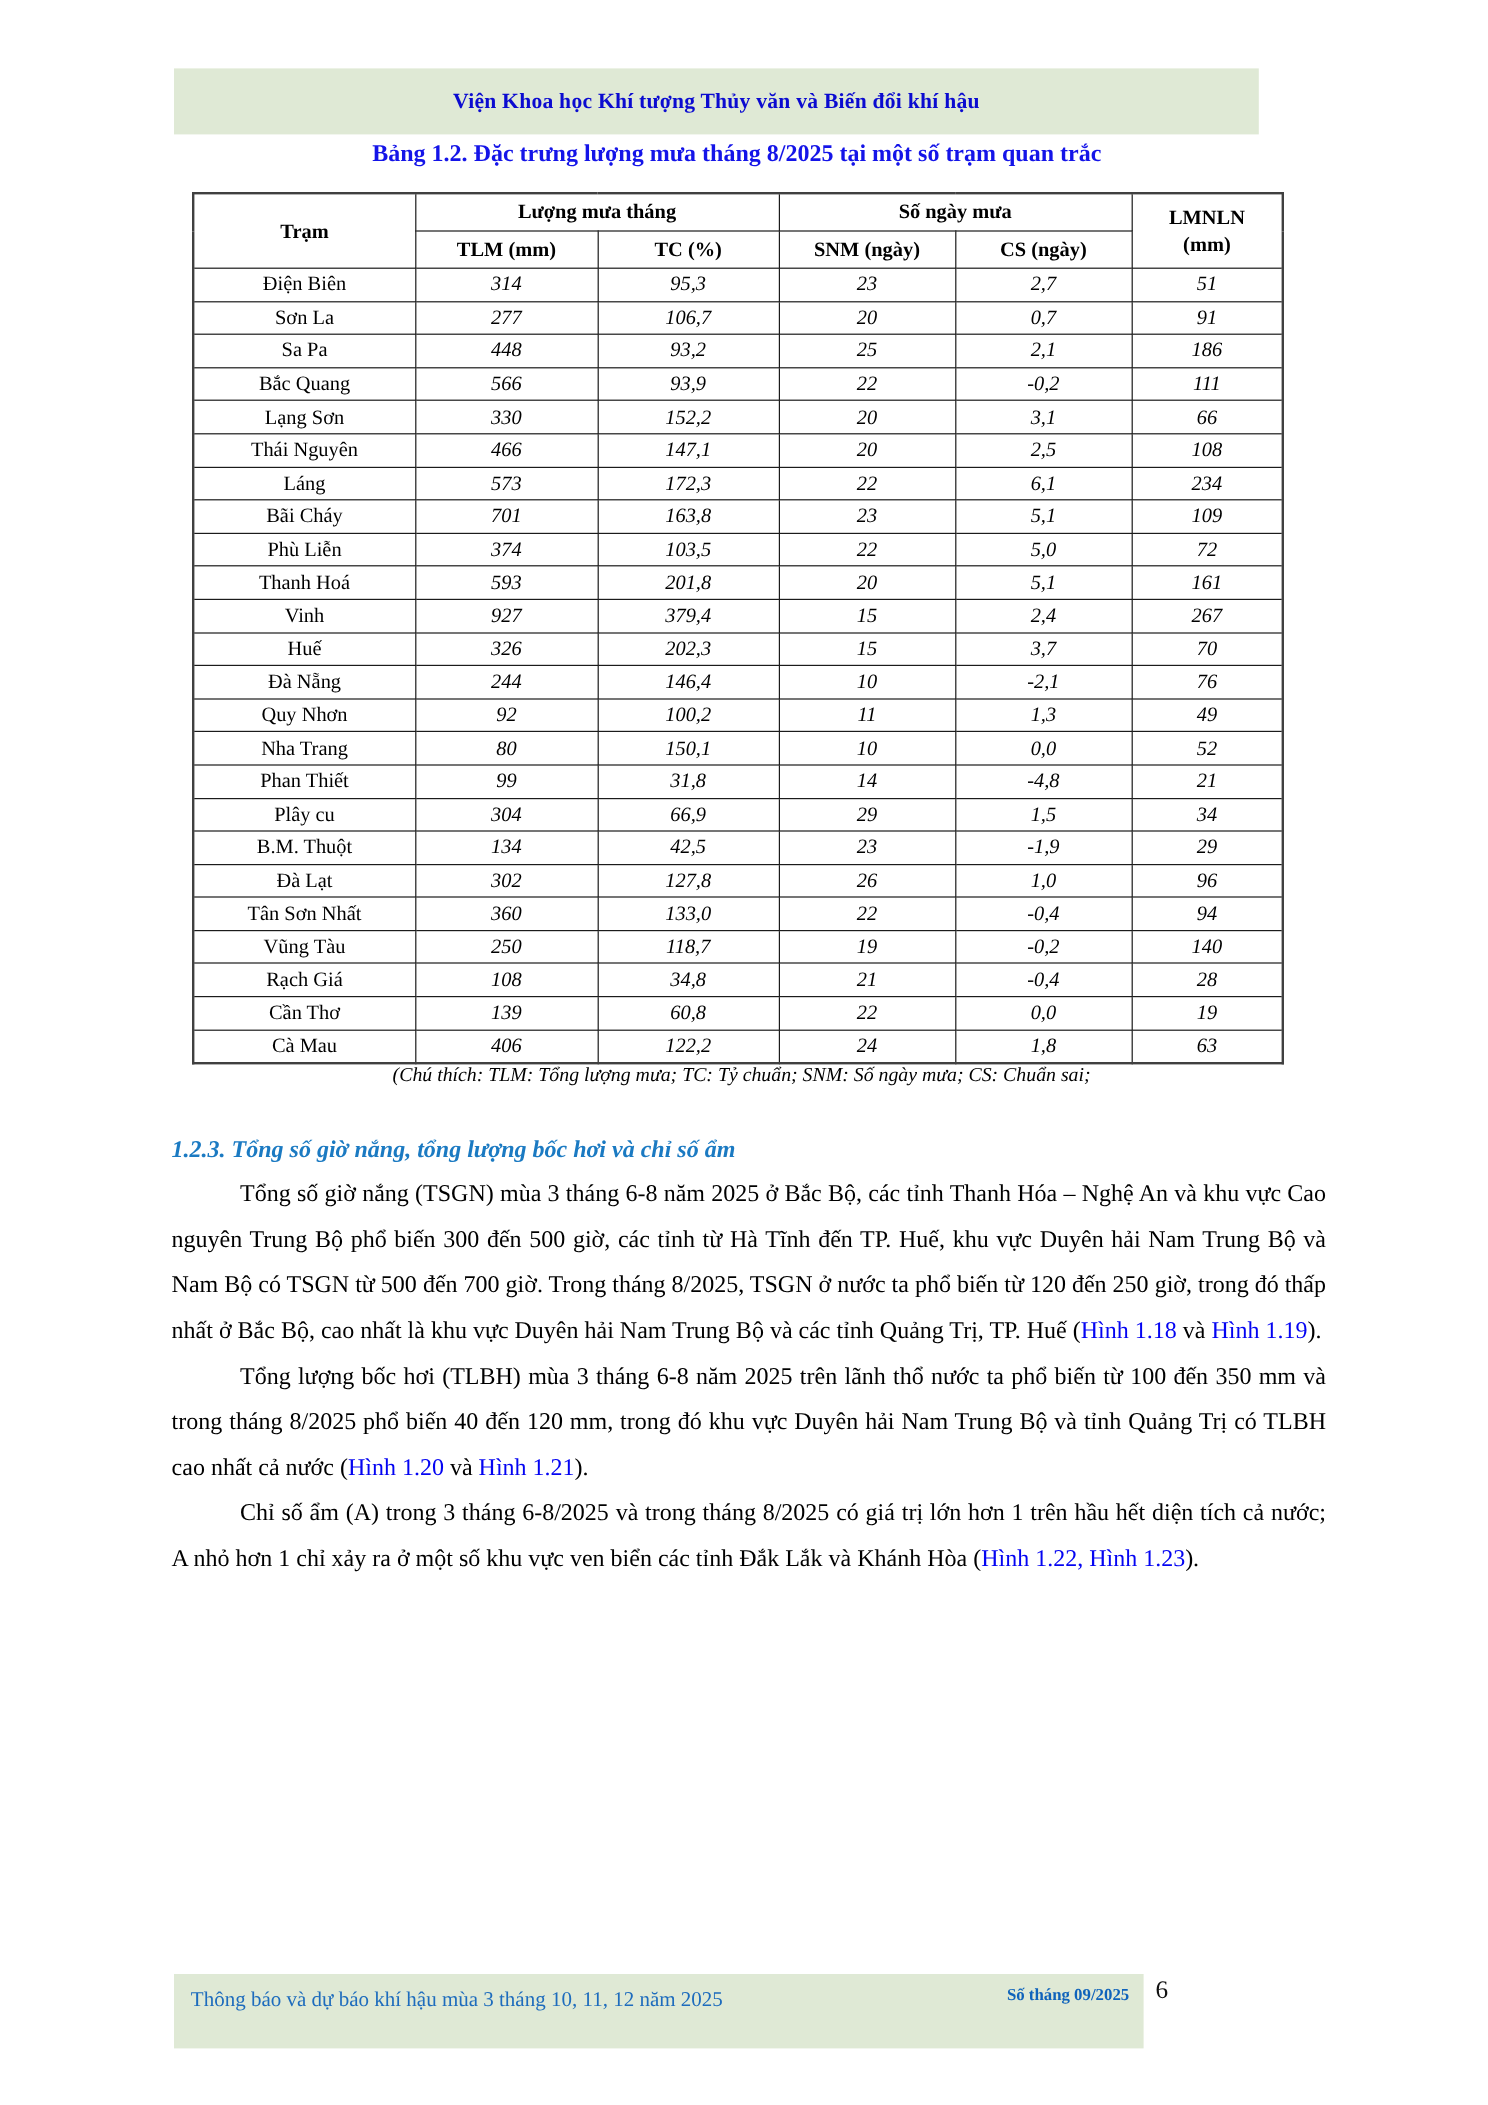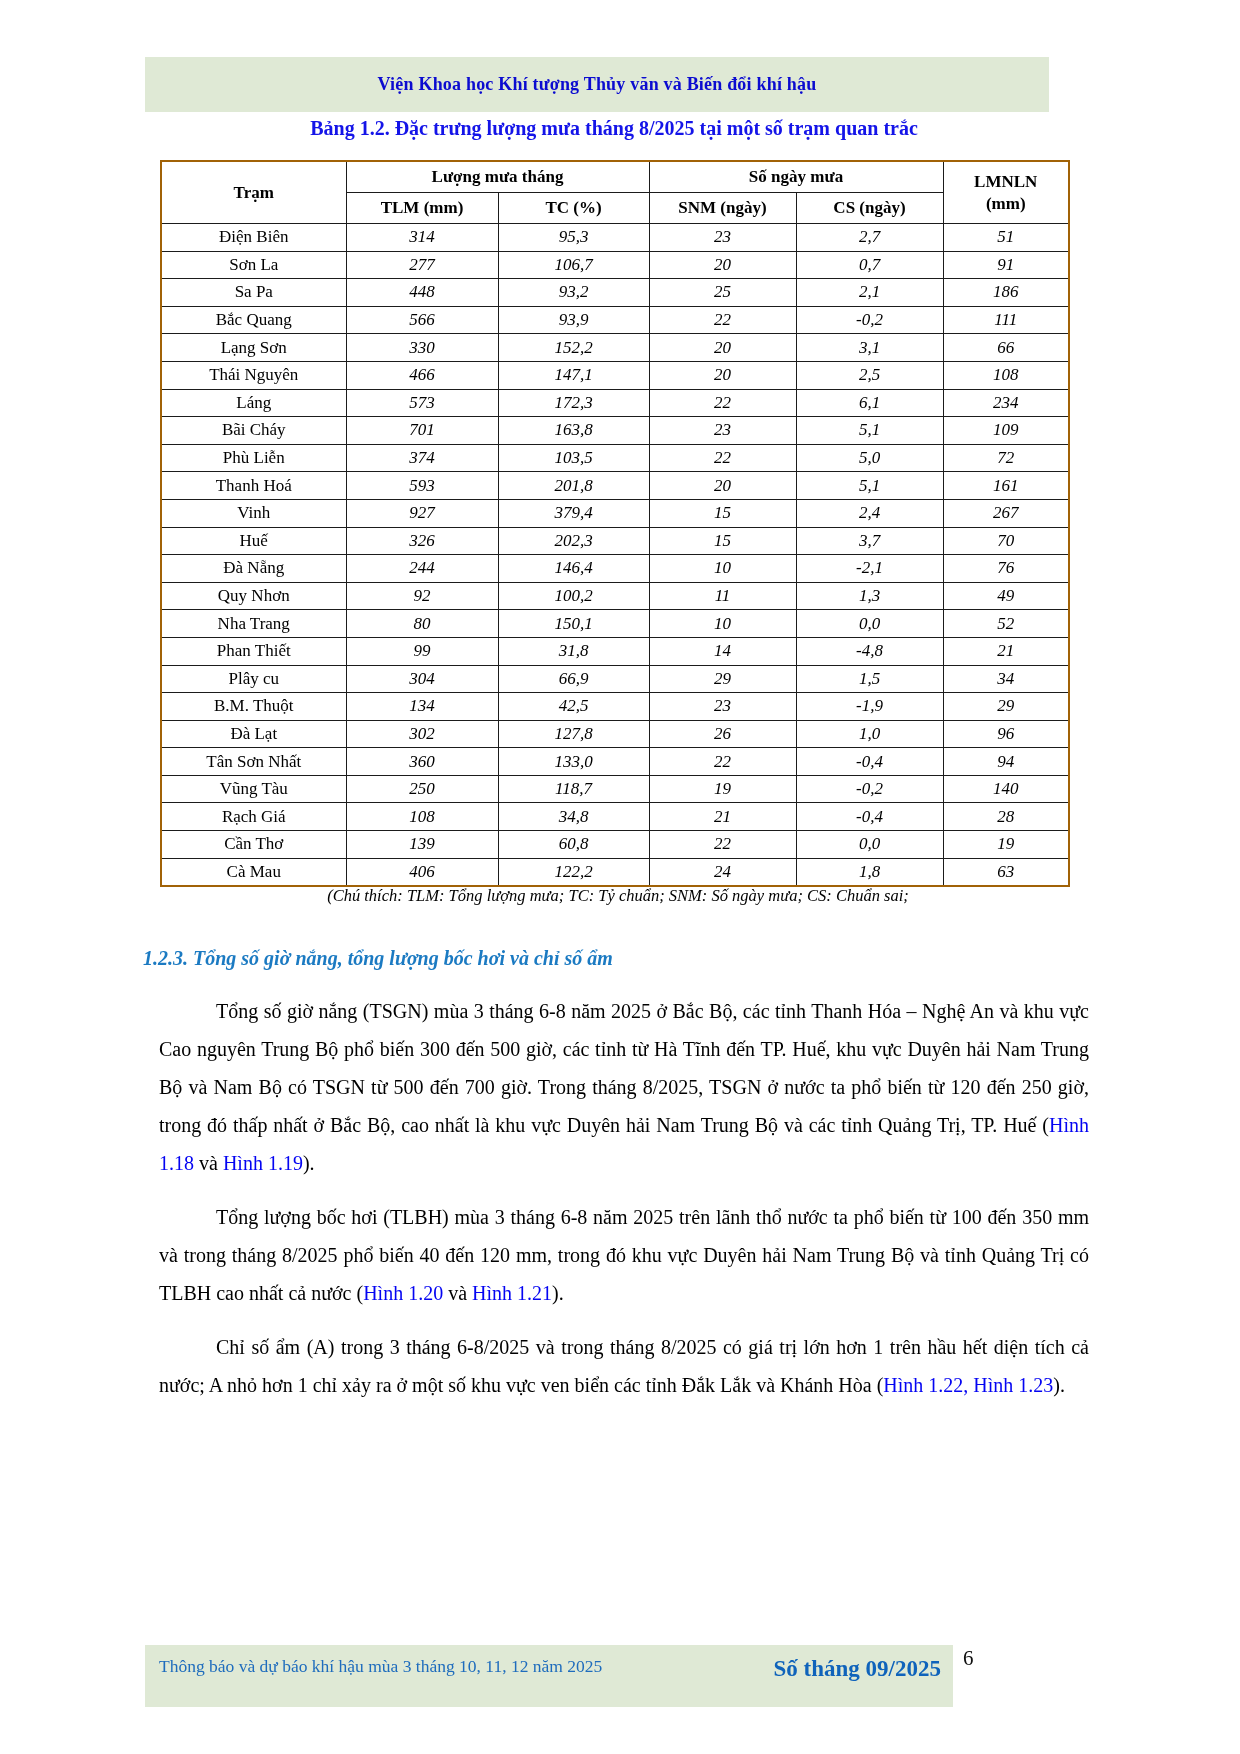--- a/index.html
+++ b/index.html
@@ -21,21 +21,21 @@
   }
 
   #main-table {
     position:absolute; left:160px; top:160px; width:908px;
     border-collapse:collapse; font-size:17px; table-layout:fixed;
   }
   #main-table th, #main-table td {
     border:1px solid #1b1b1b; padding:0 4px; text-align:center;
     overflow:hidden; white-space:nowrap;
   }
-  #main-table { border:2px solid #a16207; }
+  #main-table { border:2px solid #404040; }
   #main-table thead th { font-weight:bold; height:30px; }
   #main-table tbody td { height:26.6px; }
   #main-table td.station { font-style:normal; }
   #main-table td.num { font-style:italic; }
   .two-line { line-height:1.25; }
   .two-line span { display:block; }
 
   #table-note {
     position:absolute; left:164px; top:883px; width:908px; text-align:center;
     font-style:italic; font-size:16.5px; line-height:1.6;
@@ -44,30 +44,30 @@
 
   #section-heading {
     position:absolute; left:143px; top:947px; width:980px;
     color:#1b7ac2; font-weight:bold; font-style:italic; font-size:20px;
   }
 
   #body-text {
     position:absolute; left:143px; top:976px; width:962px;
     font-size:20px; line-height:38px; text-align:justify;
   }
-  #body-text p { margin:16px; text-indent:57px; }
+  #body-text p { margin:0; text-indent:57px; }
   a.doclink { color:#0404f2; text-decoration:none; cursor:pointer; }
 
   #footer-band {
     left:145px; top:1645px; width:808px; height:62px;
     display:flex; justify-content:space-between; align-items:flex-start;
     box-sizing:border-box; padding:11px 12px 0 14px;font-family:Liberation Serif, serif;
   }
   .footer-left  { color:#1e6cbd; font-size:17.5px; }
-  .footer-right { color:#0f63bb; font-size:23px; font-weight:bold; }
+  .footer-right { color:#0f63bb; font-size:14px; font-weight:bold; }
   #page-number { position:absolute; left:963px; top:1646px; font-size:21px; color:#111; }
 </style>
 </head>
 <body>
 
 <div class="band" id="header-band">
   <span class="header-title">Viện Khoa học Khí tượng Thủy văn và Biến đổi khí hậu</span>
 </div>
 
 <div id="table-title">Bảng 1.2. Đặc trưng lượng mưa tháng 8/2025 tại một số trạm quan trắc</div>

